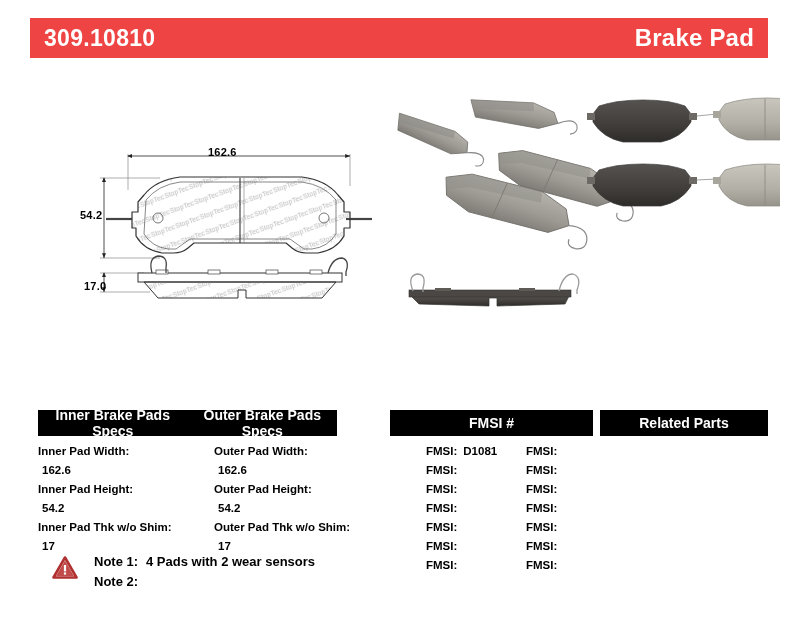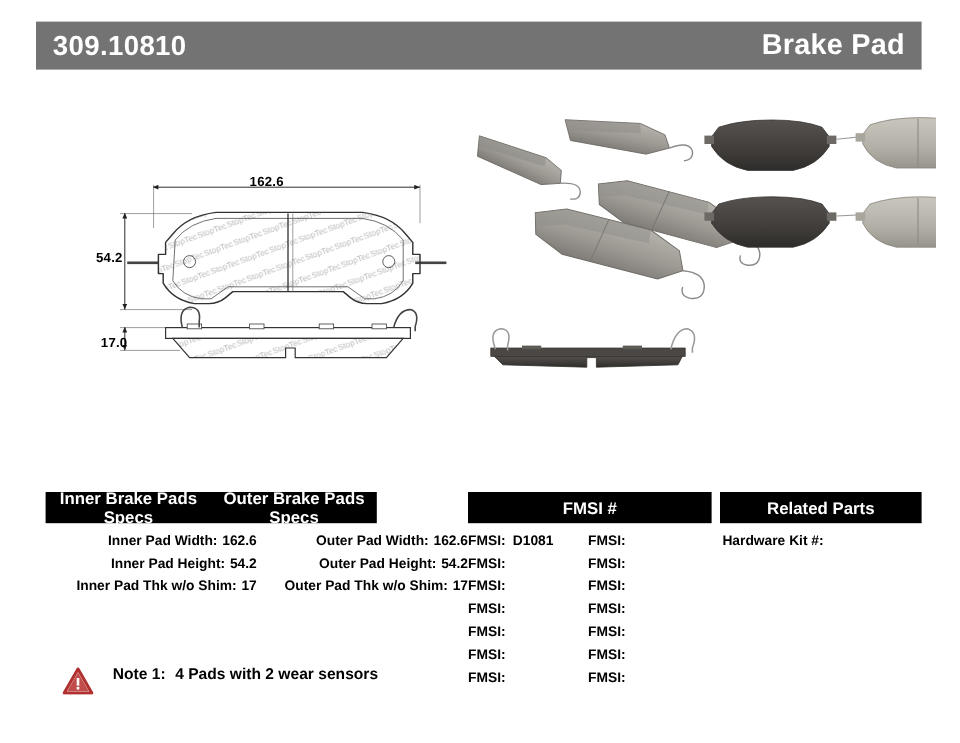--- a/index.html
+++ b/index.html
@@ -16,21 +16,21 @@
     overflow: hidden;
   }
 
   
   .header-bar {
     position: absolute;
     left: 30px;
     top: 18px;
     width: 738px;
     height: 40px;
-    background: #737373;
+    background: #ef4444;
     display: flex;
     align-items: center;
     justify-content: space-between;
     padding: 0 14px;
     box-sizing: border-box;
   }
   .header-part-number {
     color: #ffffff;
     font-size: 23px;
     font-weight: bold;
@@ -87,21 +87,21 @@
     height: 26px;
     background: #000000;
     color: #ffffff;
     font-size: 14px;
     font-weight: bold;
     display: flex;
     align-items: center;
     justify-content: center;
     box-sizing: border-box;
   }
-  .hdr-inner-outer { left: 8px;   width: 276px; }
+  .hdr-inner-outer { left: 8px;   width: 299px; }
   .hdr-inner-outer .half {
     width: 50%;
     text-align: center;
   }
   .hdr-fmsi     { left: 360px; width: 203px; }
   .hdr-related  { left: 570px; width: 168px; }
 
   .col {
     position: absolute;
     top: 32px;
@@ -111,28 +111,30 @@
   }
   .col-inner   { left: 8px;   width: 176px; }
   .col-outer   { left: 184px; width: 176px; }
   .col-fmsi-a  { left: 360px; width: 100px; }
   .col-fmsi-b  { left: 460px; width: 100px; }
   .col-related { left: 572px; width: 166px; }
 
   .spec-row {
     display: flex;
     white-space: nowrap;
+    flex-direction: column;
   }
   .col-inner .spec-row, .col-outer .spec-row { justify-content: flex-end; }
   .spec-label { }
   .spec-value { margin-left: 4px; }
 
   .fmsi-row {
     display: flex;
     white-space: nowrap;
+    margin-left: 36px;
   }
   .fmsi-label { }
   .fmsi-value { margin-left: 6px; }
 
   
   .notes {
     position: absolute;
     left: 52px;
     top: 552px;
     width: 400px;
@@ -416,36 +418,34 @@
     <div class="fmsi-row">
       <span class="fmsi-label">FMSI:</span>
       <span class="fmsi-value"></span>
     </div>
     <div class="fmsi-row">
       <span class="fmsi-label">FMSI:</span>
       <span class="fmsi-value"></span>
     </div>
   </div>
 
-  <div class="col col-related">
-    <div class="fmsi-row">
-      <span class="fmsi-label">Hardware Kit #:</span>
-      <span class="fmsi-value"></span>
-    </div>
-  </div>
 </div>
 
 <div class="notes">
   <span class="warn-icon">
     <svg width="26" height="23" viewBox="0 0 26 23">
       <path d="M13,1.5 L24.5,21.5 L1.5,21.5 Z" fill="#ffffff" stroke="#b03030" stroke-width="2.6" stroke-linejoin="round"></path>
       <path d="M13,4.5 L22,20 L4,20 Z" fill="#c14b4b"></path>
       <rect x="11.9" y="9" width="2.2" height="6.4" fill="#ffffff"></rect>
       <rect x="11.9" y="16.4" width="2.2" height="2.2" fill="#ffffff"></rect>
     </svg>
   </span>
   <div class="notes-text">
     <div class="note-line">
       <span class="note-label">Note 1:</span>
       <span class="note-value-red">4 Pads with 2 wear sensors</span>
     </div>
+    <div class="note-line">
+      <span class="note-label">Note 2:</span>
+      <span class="note-value"></span>
+    </div>
   </div>
 </div>
 
 </body></html>

